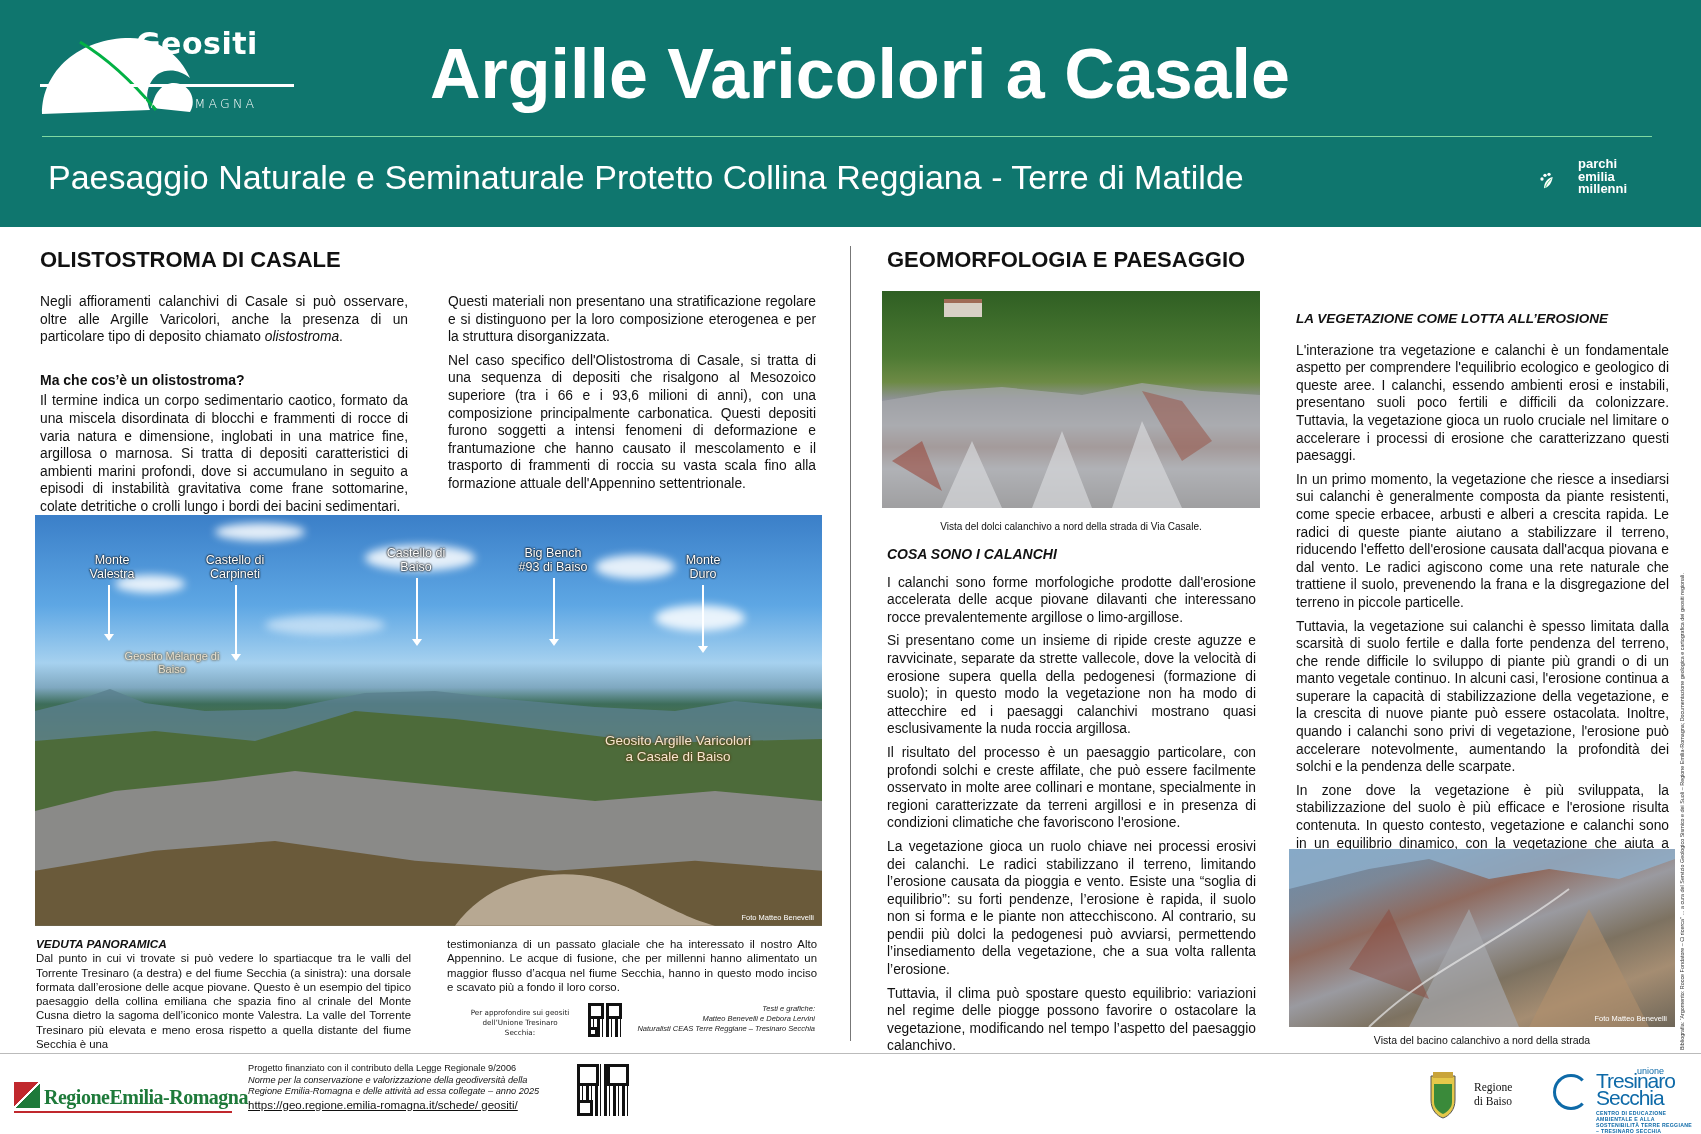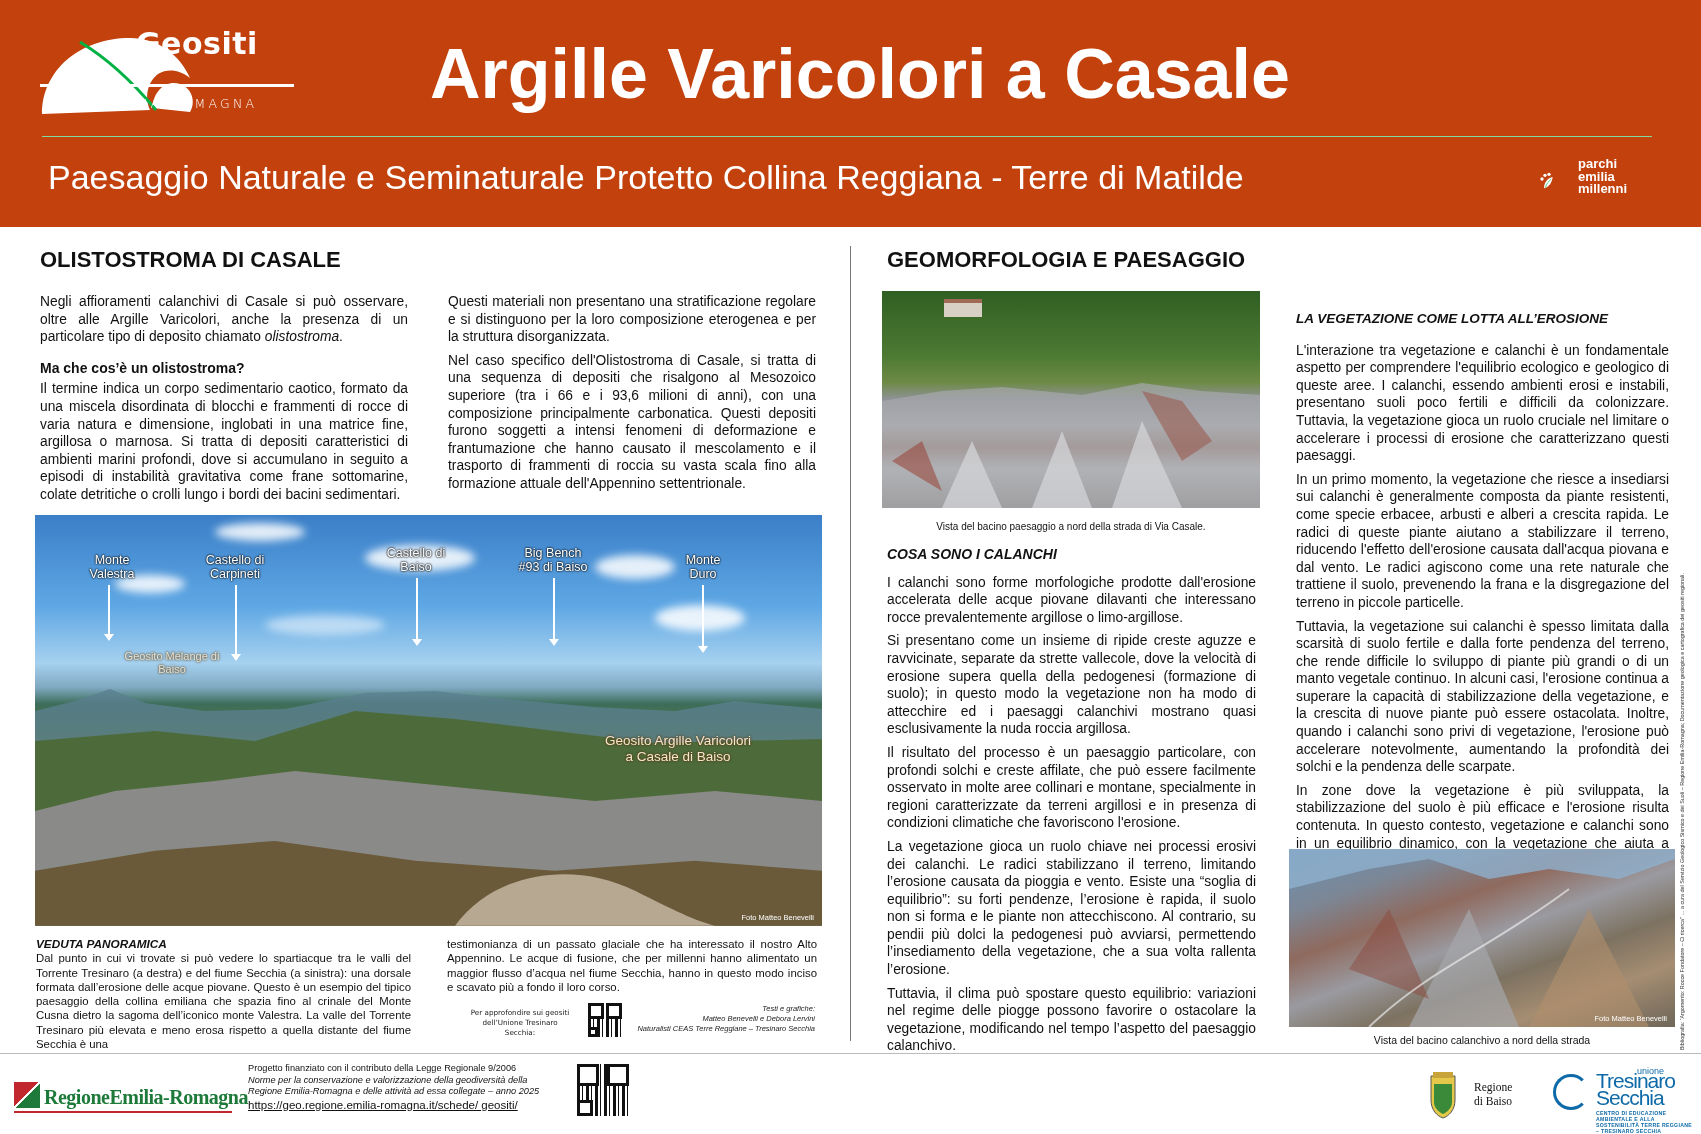--- a/index.html
+++ b/index.html
@@ -1,19 +1,19 @@
 <!DOCTYPE html>
 <html><head>
 <meta charset="utf-8">
 <style>
   *{box-sizing:border-box;margin:0;padding:0;}
   html,body{width:1701px;height:1134px;overflow:hidden;background:#fff;font-family:"Liberation Sans",sans-serif;color:#111;}
   #page{position:relative;width:1701px;height:1134px;background:#fff;}
   
-  .header{position:absolute;left:0;top:0;width:1701px;height:227px;background:#c2410c;}
+  .header{position:absolute;left:0;top:0;width:1701px;height:227px;background:#0f766e;}
   .logo{position:absolute;left:40px;top:30px;width:260px;height:90px;}
   .logo-text{position:absolute;left:136px;top:26px;color:#fff;font-family:"DejaVu Sans",sans-serif;font-weight:bold;font-size:30px;letter-spacing:0.5px;}
   .logo-underline{position:absolute;left:40px;top:84px;width:254px;height:3px;background:#fff;}
   .logo-sub{position:absolute;left:50px;top:96px;color:#fff;font-family:"DejaVu Sans",sans-serif;font-size:12.5px;letter-spacing:3.2px;font-weight:300;}
   .title{position:absolute;left:430px;top:34px;width:860px;text-align:center;color:#fff;font-weight:bold;font-size:70px;}
   .hr{position:absolute;left:42px;top:136px;width:1610px;height:1px;background:#7fd9a1;}
   .subtitle{position:absolute;left:48px;top:158px;color:#fff;font-size:34px;}
   .parchi{position:absolute;left:1543px;top:155px;width:120px;height:52px;}
   .parchi-text{position:absolute;left:1578px;top:158px;color:#fff;font-size:13px;line-height:12.5px;font-weight:bold;}
   
@@ -98,21 +98,21 @@
       <div>parchi</div>
       <div>emilia</div>
       <div>millenni</div>
     </div>
   </div>
 
   <h2 style="left:40px;top:247px;">OLISTOSTROMA DI CASALE</h2>
 
   <div class="col" style="left:40px;top:293px;width:368px;">
     <p><span>Negli affioramenti calanchivi di Casale si può osservare, oltre alle Argille Varicolori, anche la presenza di un particolare tipo di deposito chiamato </span><em>olistostroma</em><span>.</span></p>
-    <h3 style="margin-top:14px;">Ma che cos’è un olistostroma?</h3>
+    <h3 style="margin-top:26px;">Ma che cos’è un olistostroma?</h3>
     <p>Il termine indica un corpo sedimentario caotico, formato da una miscela disordinata di blocchi e frammenti di rocce di varia natura e dimensione, inglobati in una matrice fine, argillosa o marnosa. Si tratta di depositi caratteristici di ambienti marini profondi, dove si accumulano in seguito a episodi di instabilità gravitativa come frane sottomarine, colate detritiche o crolli lungo i bordi dei bacini sedimentari.</p>
   </div>
 
   <div class="col" style="left:448px;top:293px;width:368px;">
     <p>Questi materiali non presentano una stratificazione regolare e si distinguono per la loro composizione eterogenea e per la struttura disorganizzata.</p>
     <p>Nel caso specifico dell'Olistostroma di Casale, si tratta di una sequenza di depositi che risalgono al Mesozoico superiore (tra i 66 e i 93,6 milioni di anni), con una composizione principalmente carbonatica. Questi depositi furono soggetti a intensi fenomeni di deformazione e frantumazione che hanno causato il mescolamento e il trasporto di frammenti di roccia su vasta scala fino alla formazione attuale dell'Appennino settentrionale.</p>
   </div>
 
   <div class="photo pano">
     <div class="cloud" style="left:180px;top:8px;width:90px;height:18px;"></div>
@@ -169,21 +169,21 @@
 
   <div class="photo photo1">
     <div style="position:absolute;left:62px;top:8px;width:38px;height:18px;background:#d8d0c5;border-top:4px solid #a06b55;"></div>
     <svg style="position:absolute;left:0;top:0;width:100%;height:100%;" viewBox="0 0 378 217" preserveAspectRatio="none">
       <path d="M0 110 L60 100 L120 96 L200 104 L260 92 L320 100 L378 104 L378 217 L0 217 Z" fill="#a7a8ad" opacity=".7"></path>
       <path d="M150 217 L180 140 L210 217 Z M230 217 L260 130 L300 217 Z M60 217 L90 150 L120 217 Z" fill="#d6d7da" opacity=".7"></path>
       <path d="M260 100 L300 110 L330 150 L300 170 Z" fill="#9a5b50" opacity=".6"></path>
       <path d="M10 170 L40 150 L60 200 Z" fill="#9a4a3e" opacity=".6"></path>
     </svg>
   </div>
-  <div class="caption" style="left:882px;top:521px;width:378px;">Vista del bacino paesaggio a nord della strada di Via Casale.</div>
+  <div class="caption" style="left:882px;top:521px;width:378px;">Vista del dolci calanchivo a nord della strada di Via Casale.</div>
 
   <div class="col" style="left:887px;top:546px;width:369px;">
     <h3 style="font-style:italic;font-size:14px;margin:0 0 10px;">COSA SONO I CALANCHI</h3>
     <p>I calanchi sono forme morfologiche prodotte dall'erosione accelerata delle acque piovane dilavanti che interessano rocce prevalentemente argillose o limo-argillose.</p>
     <p>Si presentano come un insieme di ripide creste aguzze e ravvicinate, separate da strette vallecole, dove la velocità di erosione supera quella della pedogenesi (formazione di suolo); in questo modo la vegetazione non ha modo di attecchire ed i paesaggi calanchivi mostrano quasi esclusivamente la nuda roccia argillosa.</p>
     <p>Il risultato del processo è un paesaggio particolare, con profondi solchi e creste affilate, che può essere facilmente osservato in molte aree collinari e montane, specialmente in regioni caratterizzate da terreni argillosi e in presenza di condizioni climatiche che favoriscono l'erosione.</p>
     <p>La vegetazione gioca un ruolo chiave nei processi erosivi dei calanchi. Le radici stabilizzano il terreno, limitando l’erosione causata da pioggia e vento. Esiste una “soglia di equilibrio”: su forti pendenze, l’erosione è rapida, il suolo non si forma e le piante non attecchiscono. Al contrario, su pendii più dolci la pedogenesi può avviarsi, permettendo l’insediamento della vegetazione, che a sua volta rallenta l’erosione.</p>
     <p>Tuttavia, il clima può spostare questo equilibrio: variazioni nel regime delle piogge possono favorire o ostacolare la vegetazione, modificando nel tempo l’aspetto del paesaggio calanchivo.</p>
   </div>
 

